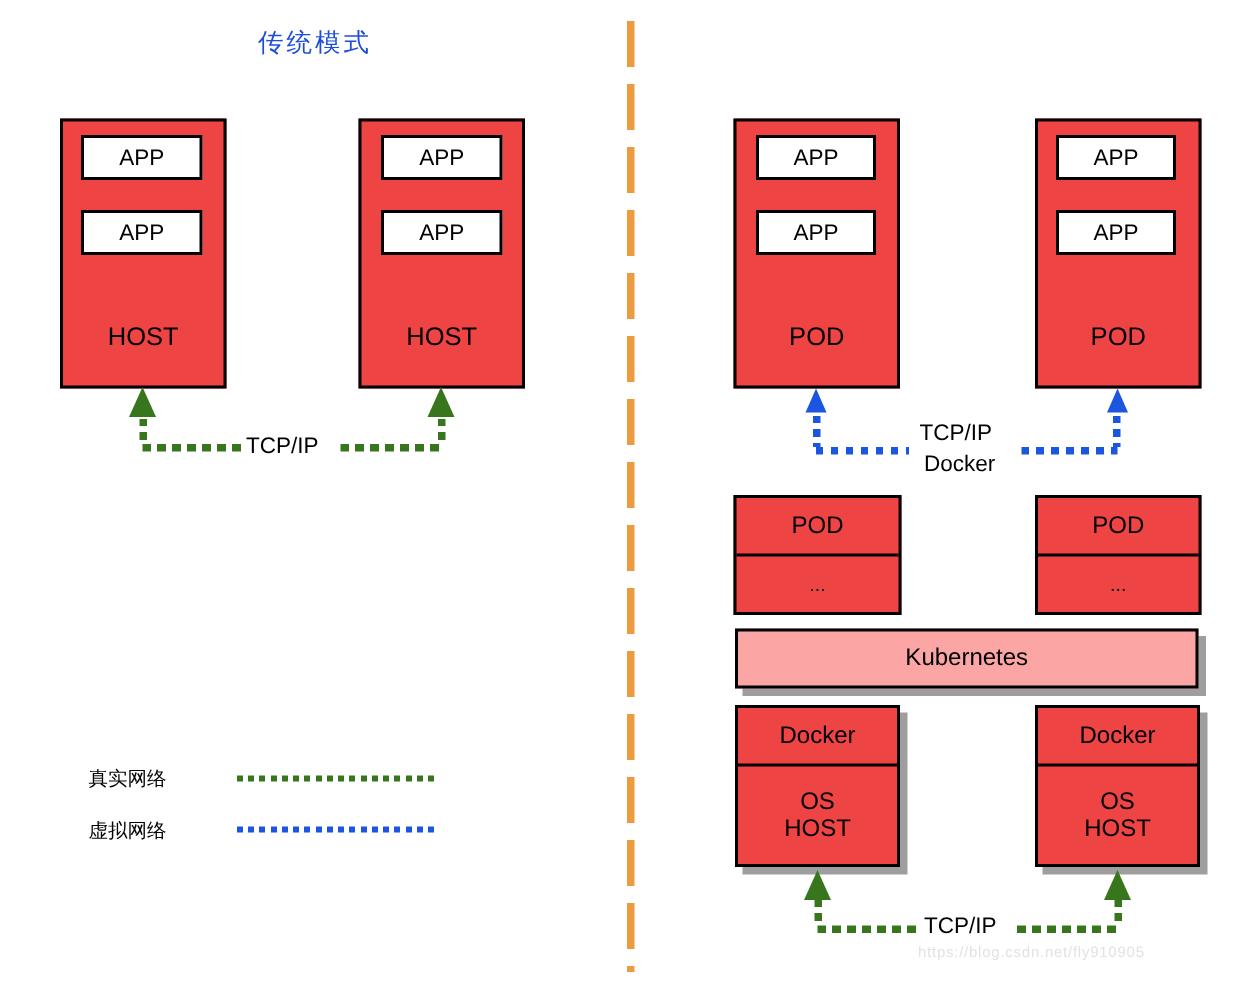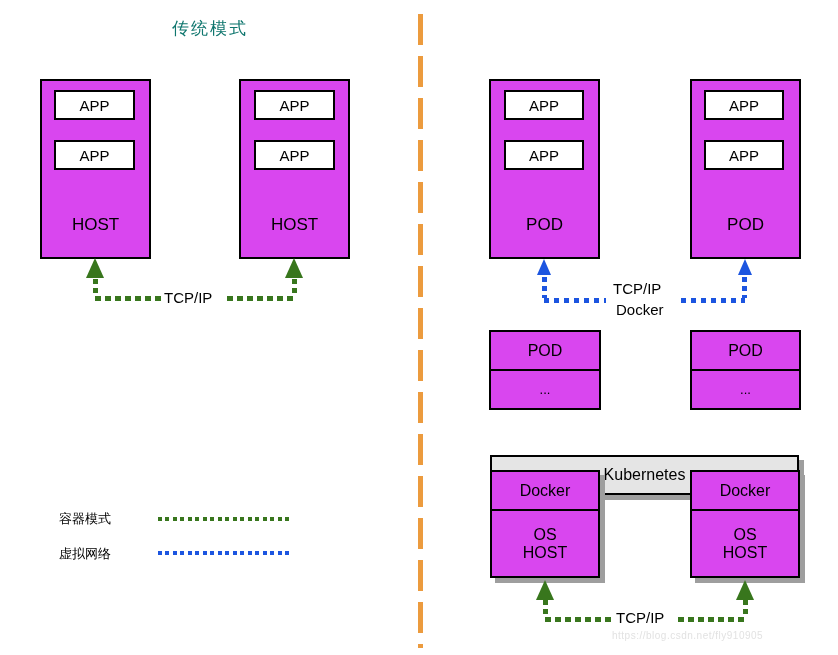--- a/index.html
+++ b/index.html
@@ -4,25 +4,25 @@
 <style>
   html,body { margin:0; padding:0; background:#ffffff; }
   .stage {
     position:relative; width:838px; height:655px; background:#ffffff;
     overflow:hidden; font-family:"Liberation Sans", sans-serif; color:#000;
   }
 
   
   .title {
     position:absolute; top:17px; text-align:center;
-    font-size:17px; letter-spacing:2px; color:#0f766e;
-  }
-
-  
-  .box { position:absolute; border:2px solid #000; background:#d946ef; box-sizing:border-box; }
+    font-size:17px; letter-spacing:2px; color:#1d4ed8;
+  }
+
+  
+  .box { position:absolute; border:2px solid #000; background:#ef4444; box-sizing:border-box; }
 
   
   .app-box {
     position:absolute; border:2px solid #000; background:#fff; box-sizing:border-box;
     display:flex; align-items:center; justify-content:center; font-size:15px;
   }
 
   
   .box-label {
     position:absolute; left:0; right:0; bottom:22px; text-align:center; font-size:17px;
@@ -164,21 +164,21 @@
 
   <div class="box stack" style="left:489px; top:330px; width:112px; height:80px;">
     <div class="cell-top">POD</div>
     <div class="cell-bottom ellipsis-cell">...</div>
   </div>
   <div class="box stack" style="left:690px; top:330px; width:111px; height:80px;">
     <div class="cell-top">POD</div>
     <div class="cell-bottom ellipsis-cell">...</div>
   </div>
 
-  <div class="box kube-bar shadowed" style="left:490px; top:419px; width:309px; height:40px; background:#e5e5e5;margin-top:36px;">
+  <div class="box kube-bar shadowed" style="left:490px; top:419px; width:309px; height:40px; background:#fca5a5;">
     <span>Kubernetes</span>
   </div>
 
   <div class="box stack shadowed" style="left:490px; top:470px; width:110px; height:108px;">
     <div class="cell-top">Docker</div>
     <div class="cell-bottom">
       <div>OS</div>
       <div>HOST</div>
     </div>
   </div>
@@ -191,20 +191,20 @@
   </div>
 
   <div class="ah-green" style="left:536px; top:580px;"></div>
   <div class="stem-green" style="left:543px; top:600px; height:17px;"></div>
   <div class="hline-green" style="left:545px; top:617px; width:67px;"></div>
   <span class="net-label" style="left:616px; top:609px;">TCP/IP</span>
   <div class="hline-green" style="left:678px; top:617px; width:67px;"></div>
   <div class="stem-green" style="left:743px; top:600px; height:17px;"></div>
   <div class="ah-green" style="left:736px; top:580px;"></div>
 
-  <span class="legend-label" style="left:59px; top:510px;">容器模式</span>
+  <span class="legend-label" style="left:59px; top:510px;">真实网络</span>
   <div class="legend-line-green" style="left:158px; top:517px; width:133px;"></div>
   <span class="legend-label" style="left:59px; top:545px;text-align:center;">虚拟网络</span>
   <div class="legend-line-blue" style="left:158px; top:551px; width:133px;"></div>
 
   <div class="watermark" style="left:612px; top:630px;">https://blog.csdn.net/fly910905</div>
 
 </div>
 
 </body></html>

